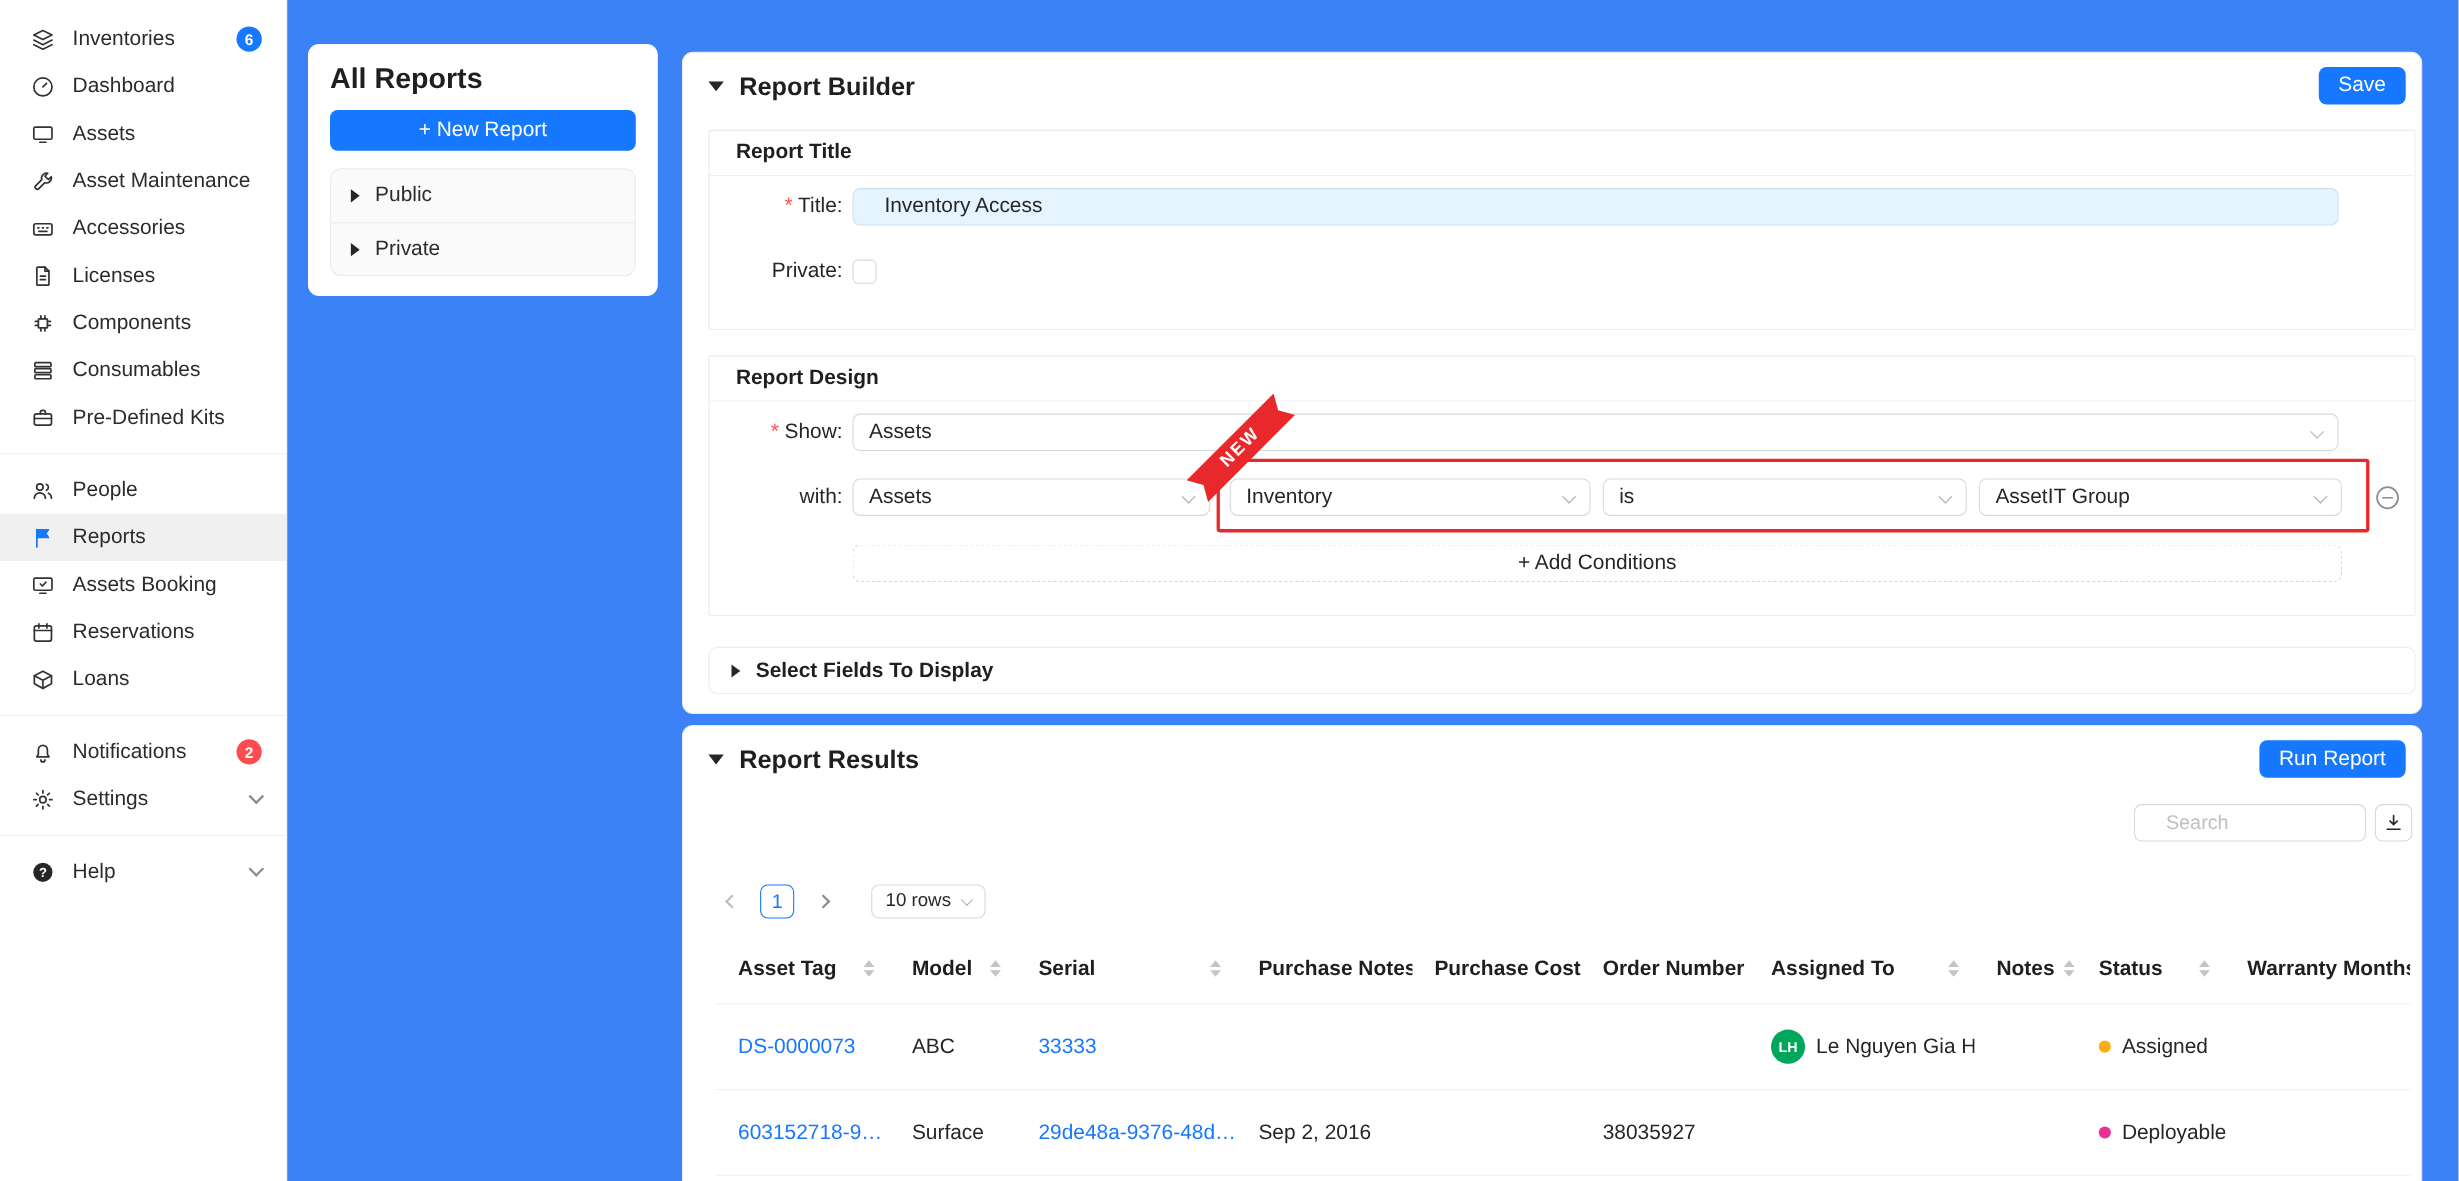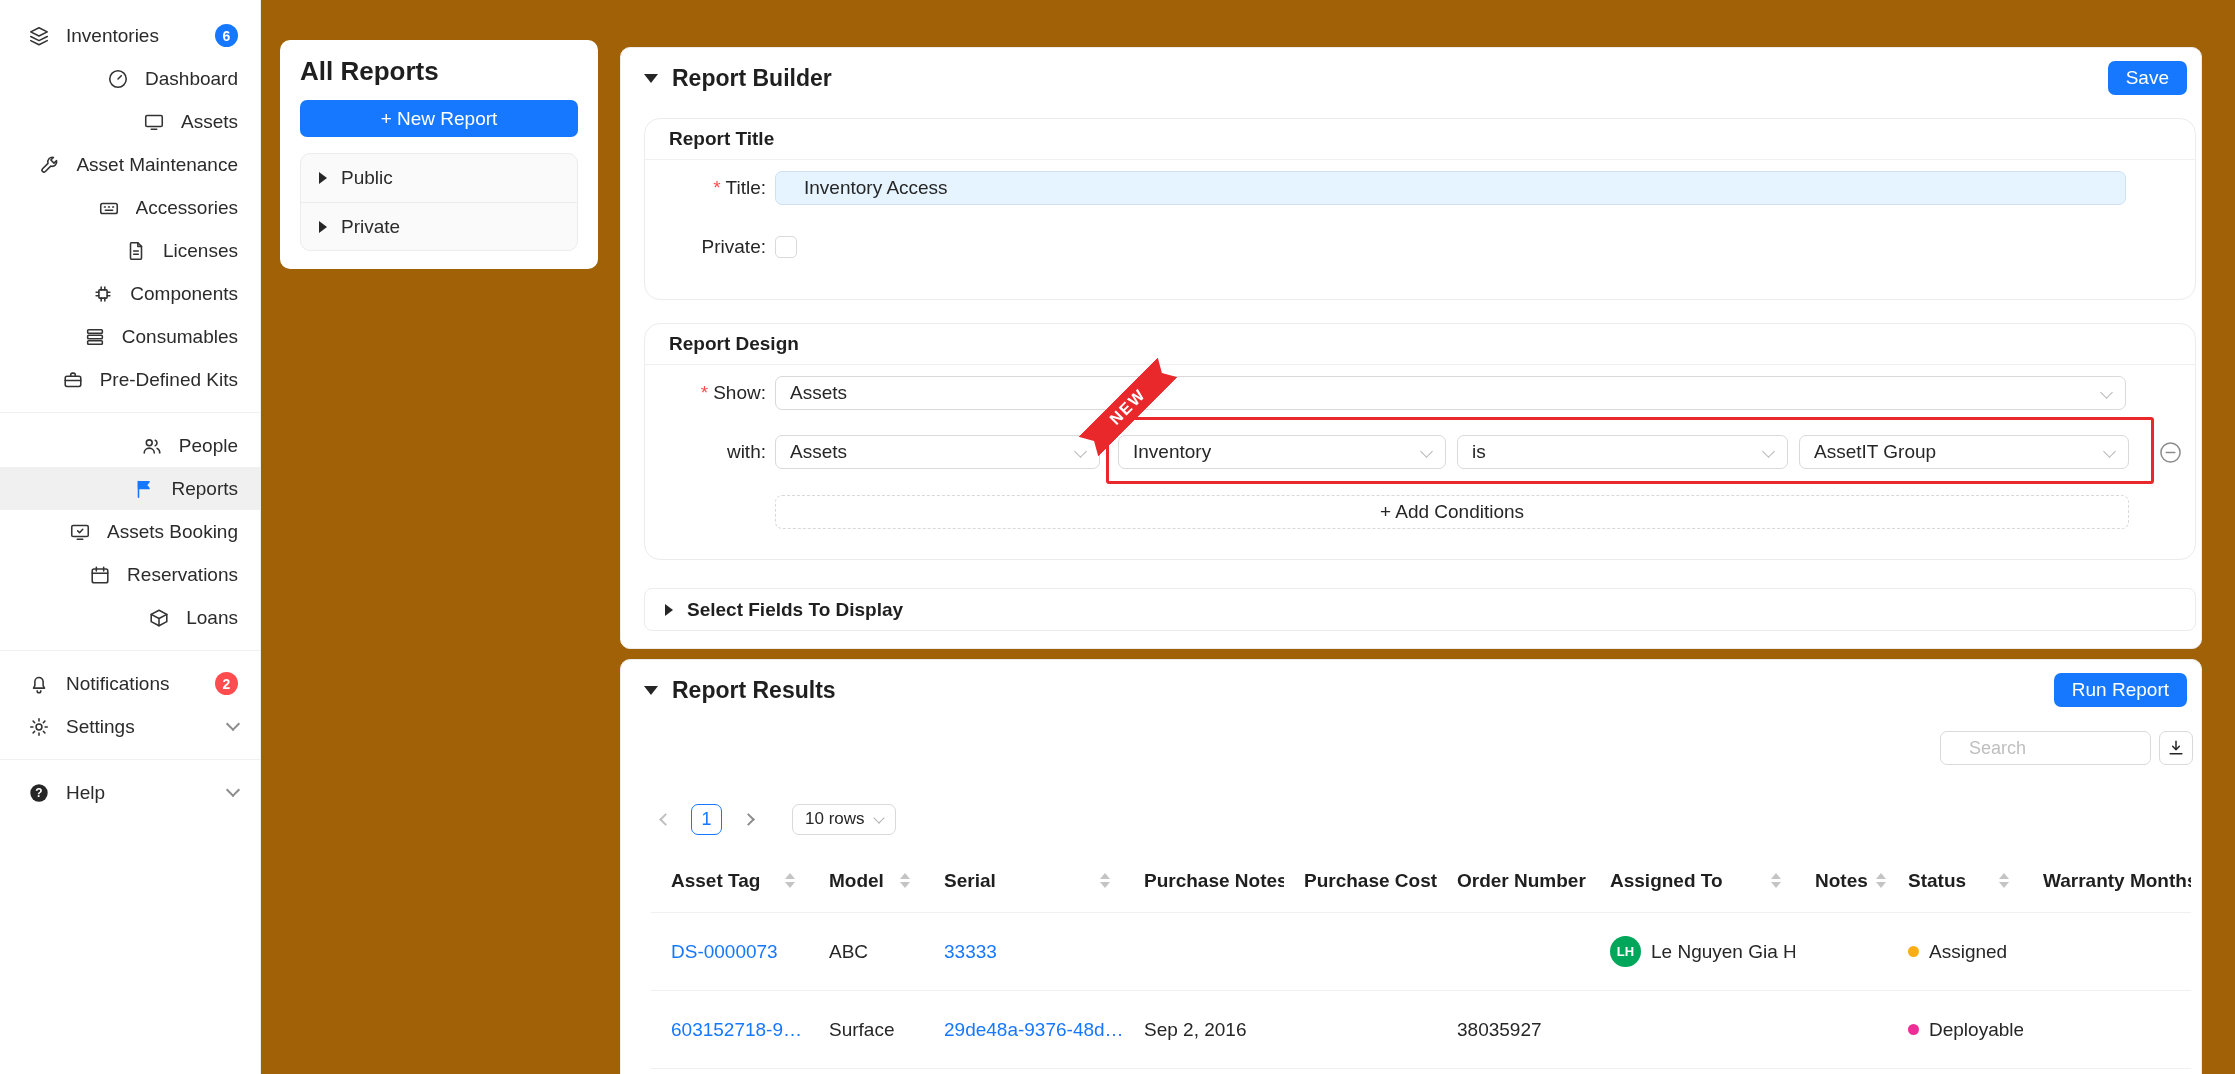--- a/index.html
+++ b/index.html
@@ -4,34 +4,34 @@
 <style>
   * { margin:0; padding:0; box-sizing:border-box; }
   html,body { width:2235px; height:1074px; overflow:hidden; background:#f5f5f5;
     font-family:"Liberation Sans", sans-serif; color:#262626; }
   .app { position:relative; width:2235px; height:1074px; }
 
   
   .sidebar { position:absolute; left:0; top:0; width:261px; height:100%;
     background:#fff; border-right:1px solid #ececec; padding-top:14px; z-index:5; }
   .side-item { display:flex; align-items:center; height:43px; padding:0 22px 0 28px;
-    cursor:pointer; font-size:19px; font-weight:500; color:#2b2b2b; gap:16px;justify-content:flex-end; }
+    cursor:pointer; font-size:19px; font-weight:500; color:#2b2b2b; gap:16px; }
   .side-item.selected { background:#f0f0f0; }
   .sicon { width:22px; height:22px; display:flex; align-items:center; justify-content:center;
     color:#333; flex:0 0 auto; }
   .side-item.selected .sicon { color:#1677ff; }
   .slabel { white-space:nowrap; overflow:hidden; text-overflow:ellipsis; }
   .badge { margin-left:auto; min-width:23px; height:23px; border-radius:12px; color:#fff;
     font-size:14px; font-weight:700; display:flex; align-items:center; justify-content:center; padding:0 6px; }
   .side-chev { margin-left:auto; width:10px; height:10px; border-right:2px solid #8c8c8c;
     border-bottom:2px solid #8c8c8c; transform:rotate(45deg); margin-top:-6px; flex:0 0 auto; }
   .side-divider { height:1px; background:#f0f0f0; margin:11px 0; }
 
   
-  .main { position:absolute; left:261px; top:0; right:0; bottom:0; background:#a16207; }
+  .main { position:absolute; left:261px; top:0; right:0; bottom:0; background:#3b82f6; }
 
   
   .allreports { position:absolute; left:19px; top:40px; width:318px; background:#fff;
     border-radius:10px; padding:16px 20px 18px; }
   .ar-title { font-size:26px; font-weight:700; color:#1f1f1f; line-height:30px; }
   .btn-primary { background:#1677ff; color:#fff; border:none; border-radius:7px;
     font-size:19px; font-family:inherit; cursor:pointer; display:flex; align-items:center; justify-content:center; }
   .new-report { width:100%; height:37px; margin-top:14px; font-weight:500; }
   .collapse-box { margin-top:16px; border:1px solid #ececec; border-radius:10px;
     background:#fafafa; overflow:hidden; }
@@ -47,21 +47,21 @@
     align-items:center; padding:0 14px 0 23px; gap:14px;justify-content:flex-end; }
   .card-title { font-size:23px; font-weight:700; color:#1f1f1f; }
   .caret-down { width:0; height:0; border-left:7px solid transparent; border-right:7px solid transparent;
     border-top:9px solid #262626; }
   .caret-sm { width:0; height:0; border-top:6px solid transparent; border-bottom:6px solid transparent;
     border-left:8px solid #262626; }
   .head-btn { margin-left:auto; height:34px; padding:0 18px; font-weight:500; }
 
   
   .panel { position:absolute; left:23px; width:1552px; border:1px solid #ececec;
-    border-radius:16px; background:#fff; }
+    border-radius:2px; background:#fff; }
   .p1 { top:70px; height:182px; }
   .p2 { top:275px; height:237px; }
   .panel-heading { position:absolute; left:24px; top:9px; font-size:19px; font-weight:700; color:#1f1f1f; }
   .panel-div { position:absolute; left:0; right:0; top:40px; height:1px; background:#f0f0f0; }
   .form-label { position:absolute; left:0; width:121px; height:34px; display:flex;
     align-items:center; justify-content:flex-end; gap:5px; font-size:19px; color:#262626; }
   .req { color:#ff4d4f; }
   .text-input { position:absolute; height:34px; border:1px solid #d9d9d9; border-radius:7px;
     font-size:19px; font-family:inherit; color:#262626; padding:0 14px; background:#fff; outline:none; }
   .title-input { left:130px; top:52px; width:1351px; background:#e6f4ff; border-color:#cfe0f0;padding-left:28px; }

